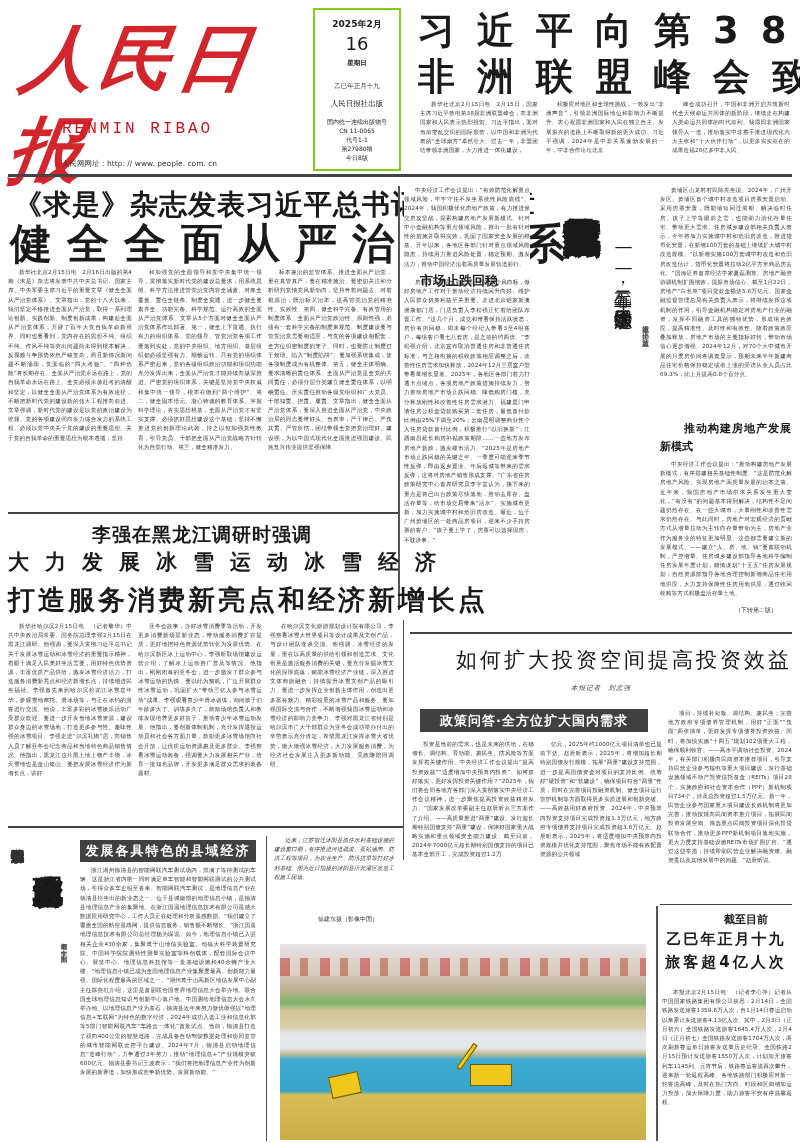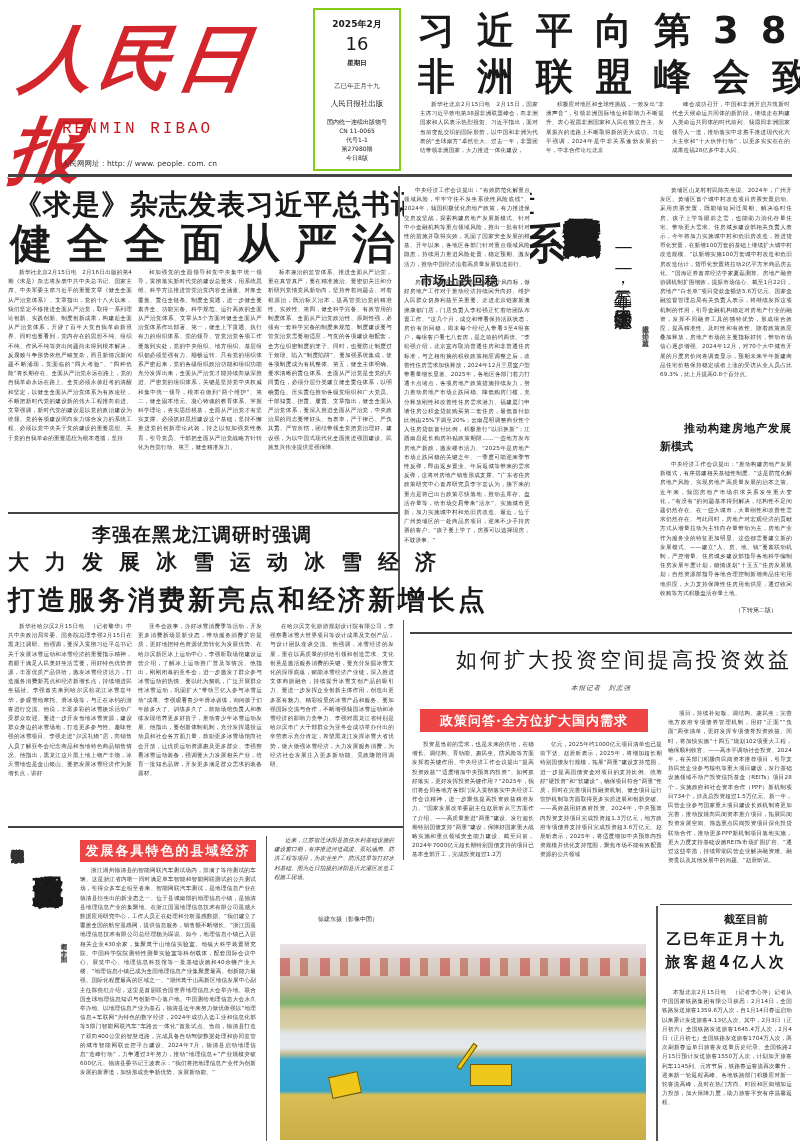--- a/index.html
+++ b/index.html
@@ -17,21 +17,21 @@
   .datebox .d1{font-size:9px;font-weight:bold}
   .datebox .d2{font-size:18px;line-height:26px}
   .datebox .d3{font-size:6.5px;font-weight:bold;margin-top:2px}
   .datebox .d4{font-size:6.5px;margin-top:14px;color:#444}
   .datebox .d5{font-size:7.5px;margin-top:8px}
   .datebox .d6{font-size:6px;margin-top:8px;line-height:9px}
   .headline-top{font-size:37px;font-weight:bold;letter-spacing:22px;line-height:50px;white-space:nowrap}
   .head-qs{font-size:28px;font-weight:bold;letter-spacing:1px;white-space:nowrap}
   .head-big{font-size:42px;font-weight:bold;letter-spacing:15px;white-space:nowrap}
   .vert{writing-mode:vertical-rl;text-orientation:upright}
-  .redbanner{background:#ef4444;color:#fff;font-weight:bold;text-align:center}
+  .redbanner{background:#404040;color:#fff;font-weight:bold;text-align:center}
   .photo{overflow:hidden;background:linear-gradient(to bottom,#e8e4e6 0%,#d9c8c0 14%,#b8b08e 24%,#7bb26a 30%,#d2c49a 34%,#d8cfa8 42%,#e2e6ea 46%,#e6e9ec 53%,#c2bc94 56%,#3eaad0 59%,#36a5cc 75%,#d9bd55 77%,#c9ad48 100%)}
   .excavator{position:absolute;background:#f0c81c;border:1px solid #6b5a10}
 </style>
 </head>
 <body>
 
 <div class="abs masthead-logo">
   <div class="logo-chars">人民日报</div>
 </div>
 <div class="abs logo-pinyin">RENMIN RIBAO</div>

